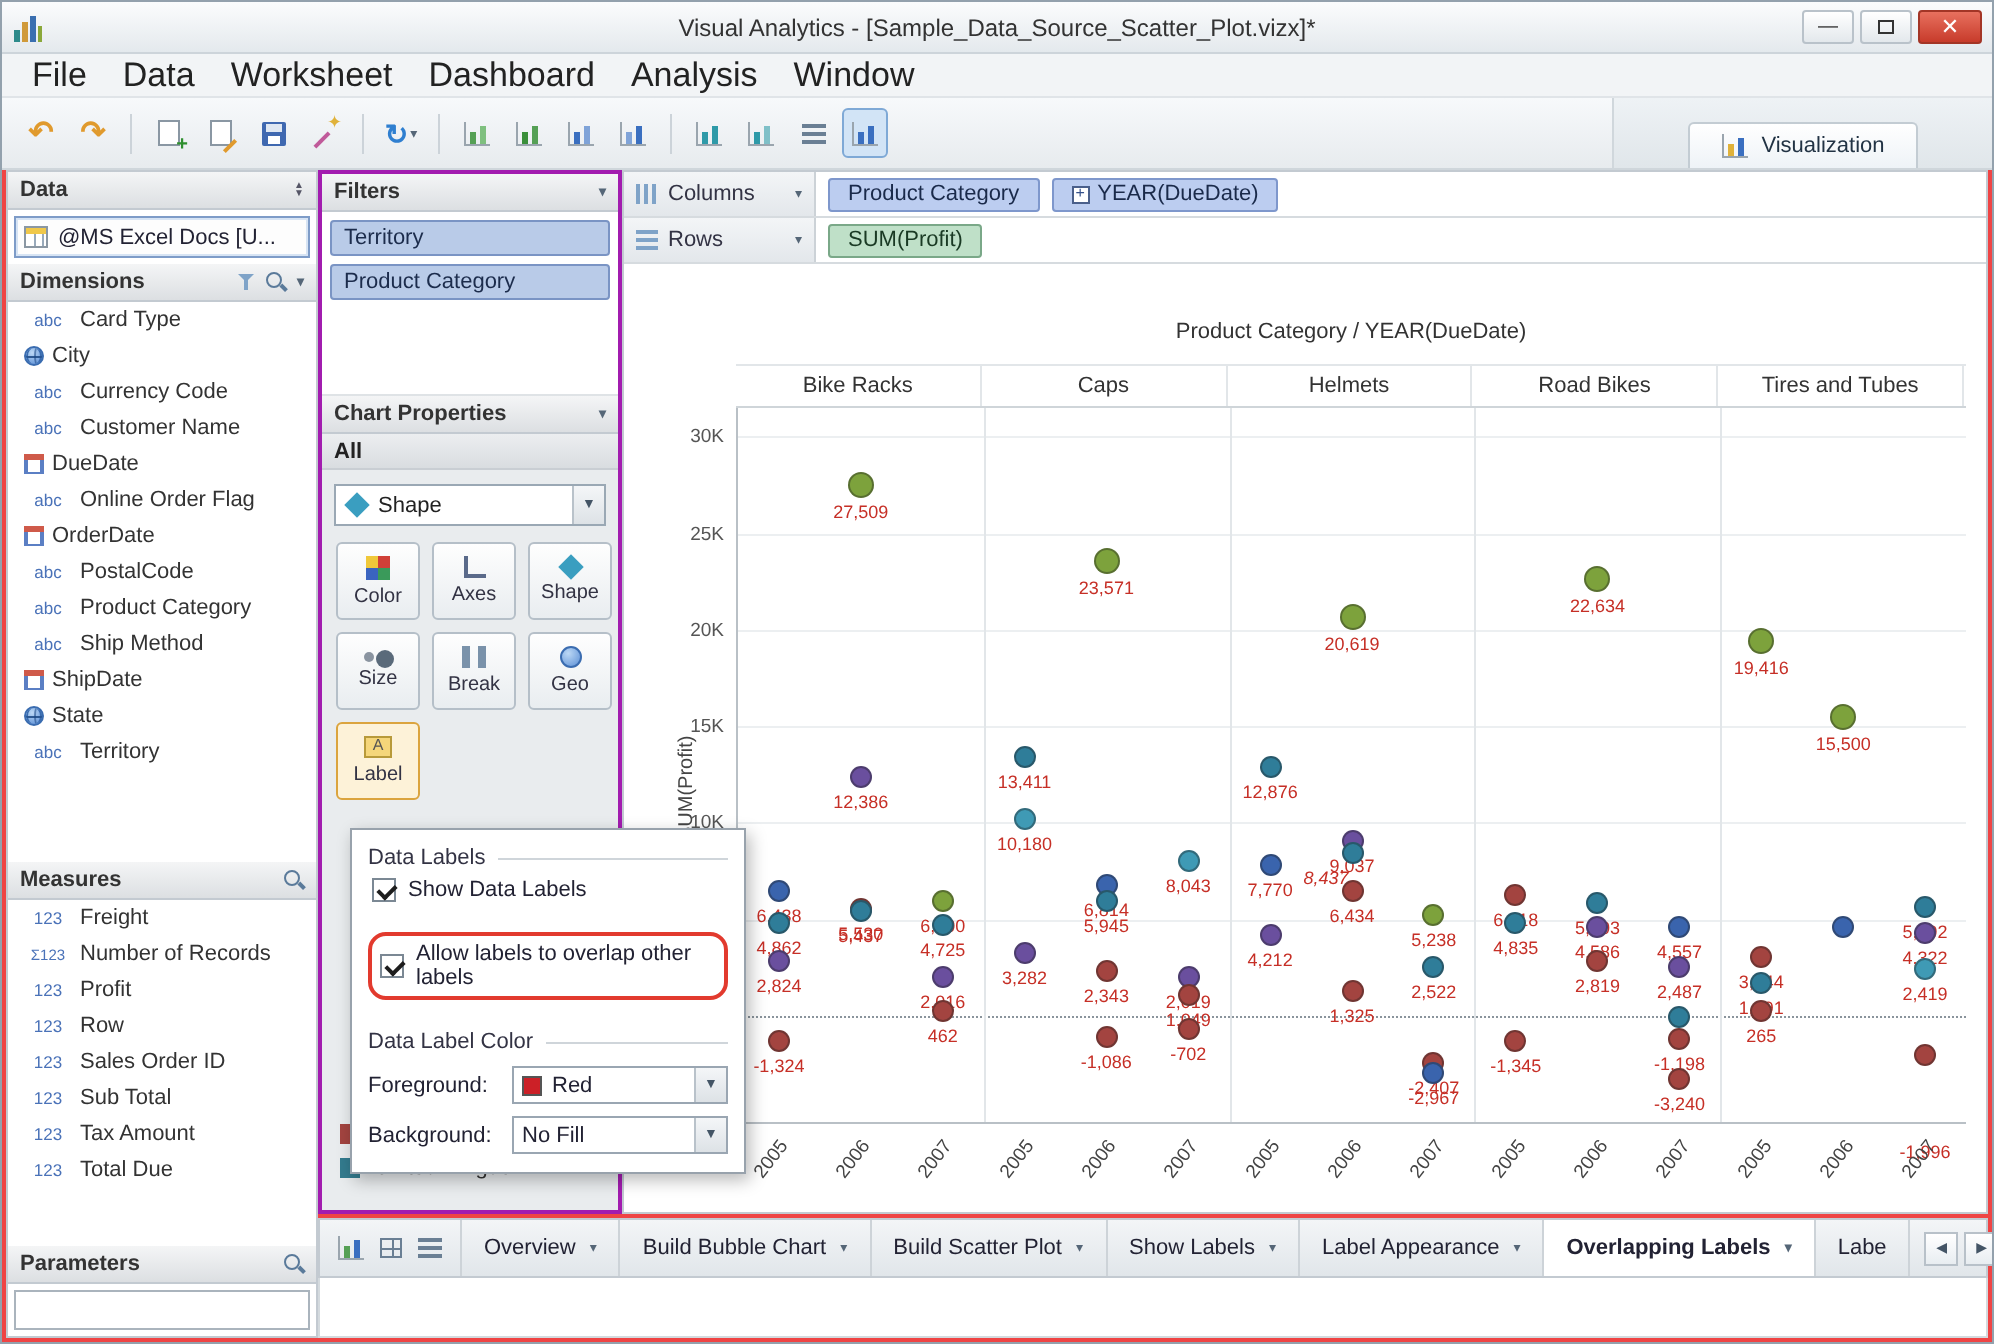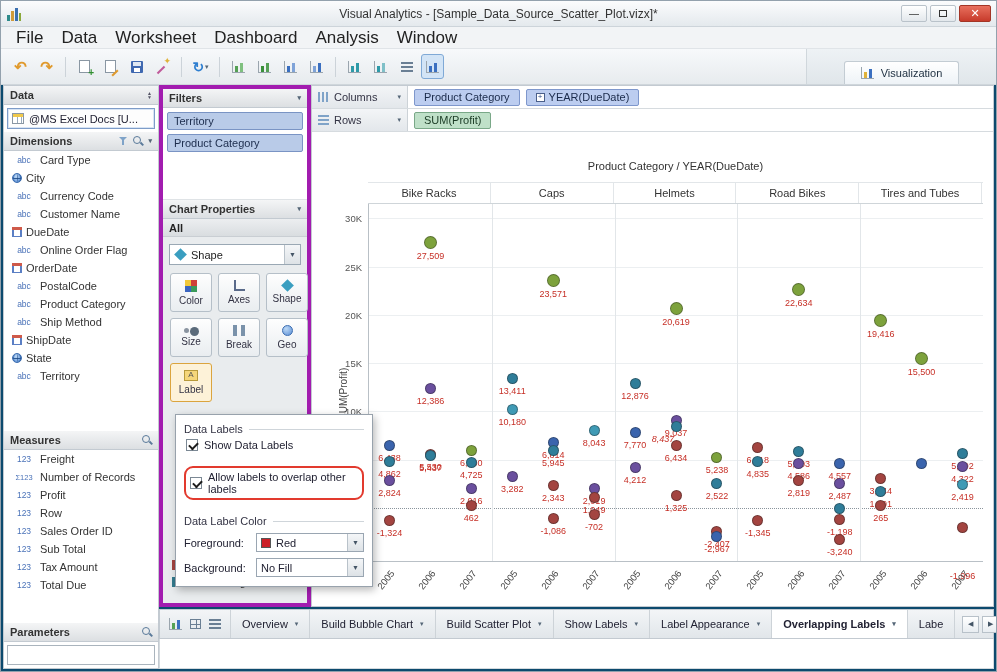--- a/index.html
+++ b/index.html
@@ -1,18 +1,18 @@
 <!DOCTYPE html>
 <html><head>
 <meta charset="utf-8">
 <style>
 *{box-sizing:border-box;margin:0;padding:0}
 html,body{background:#cfd6dc}
 body{font-family:"Liberation Sans",sans-serif;font-size:11px;color:#222}
-.window{position:relative;width:997px;height:672px;background:#0c4a6e;border:1px solid #93a1ad;overflow:hidden}
+.window{position:relative;width:997px;height:672px;background:#ef4444;border:1px solid #93a1ad;overflow:hidden}
 
 
 .titlebar{position:absolute;top:0;left:0;right:0;height:26px;background:linear-gradient(#fbfcfd,#e4e9ed);border-bottom:1px solid #cdd4da;display:flex;align-items:center;padding:0 5px}
 .title-text{position:absolute;left:0;right:0;text-align:center;font-size:12px;color:#333}
 .win-btns{margin-left:auto;display:flex;gap:3px;z-index:2}
 .wb{width:26px;height:17px;display:flex;align-items:center;justify-content:center;font-size:10px;color:#333;border:1px solid #b9c2ca;background:linear-gradient(#ffffff,#e3e8ec);border-radius:2px;cursor:default}
 .wb .maxbox{display:block;width:8px;height:7px;border:1px solid #333}
 .wb.close{width:32px;background:linear-gradient(#e8705e,#c73b2b);border-color:#a33526;color:#fff;font-size:11px}
 
 
@@ -64,21 +64,21 @@
 .ic-globe{width:10px;height:10px;border-radius:50%;background:radial-gradient(circle at 35% 30%,#bcd8f5,#5b8fd6);border:1px solid #3a6cb0;position:relative;overflow:hidden}
 .ic-globe::after{content:"";position:absolute;left:-1px;right:-1px;top:45%;height:1px;background:rgba(25,70,130,.6)}
 .ic-globe::before{content:"";position:absolute;top:-2px;bottom:-2px;left:3px;width:3px;border-left:1px solid rgba(25,70,130,.55);border-right:1px solid rgba(25,70,130,.55);border-radius:50%}
 .ic-calendar{width:10px;height:10px;background:#fff;border:1px solid #5b7fc4;position:relative}
 .ic-calendar::before{content:"";position:absolute;left:-1px;right:-1px;top:-1px;height:3px;background:#cf5a4a}
 .flexfill{flex:1.6;background:#fff}
 .flexfill2{flex:1;background:#fff}
 .param-box{margin:3px;height:20px;border:1px solid #aab4bd;background:#fff;flex:none}
 
 
-.mid-col{position:absolute;left:158px;top:84px;width:152px;bottom:64px;background:#e9ecee;border:4px solid #a21caf;display:flex;flex-direction:column}
+.mid-col{position:absolute;left:158px;top:84px;width:152px;bottom:64px;background:#e9ecee;border:2px solid #a21caf;display:flex;flex-direction:column}
 .filters-body{background:#fff;height:92px;flex:none;padding:4px;border-bottom:1px solid #dfe3e6}
 .filter-chip{height:18px;background:#b9cbe8;border:1px solid #7a94c4;border-radius:2px;display:flex;align-items:center;padding:0 6px;font-size:11px;color:#1c2c4c;margin-bottom:4px}
 .cp-all{height:18px;flex:none;background:linear-gradient(#eceef0,#d9dde0);border-bottom:1px solid #c9ced3;font-weight:bold;display:flex;align-items:center;padding:0 6px}
 .shape-select{margin:7px 6px 4px;height:21px;flex:none;background:#fff;border:1px solid #9aa8b4;display:flex;align-items:center;gap:6px;padding:0 0 0 6px;font-size:11px}
 .i-shape{width:9px;height:9px;background:#3a9ec0;transform:rotate(45deg);flex:none}
 .dd-arrow{margin-left:auto;width:16px;align-self:stretch;background:linear-gradient(#f4f6f8,#dde2e6);border-left:1px solid #b9c2ca;display:flex;align-items:center;justify-content:center;font-size:7px;color:#456;flex:none}
 .prop-grid{display:grid;grid-template-columns:repeat(3,42px);gap:6px;padding:4px 7px;flex:none}
 .prop-btn{height:39px;background:linear-gradient(#fefefe,#e9edf0);border:1px solid #b5bfc8;border-radius:3px;display:flex;flex-direction:column;align-items:center;justify-content:center;gap:3px;font-size:10px;color:#334}
 .prop-btn.active{background:#fdf2d8;border-color:#dba43e}
 .pbi{display:inline-block}

